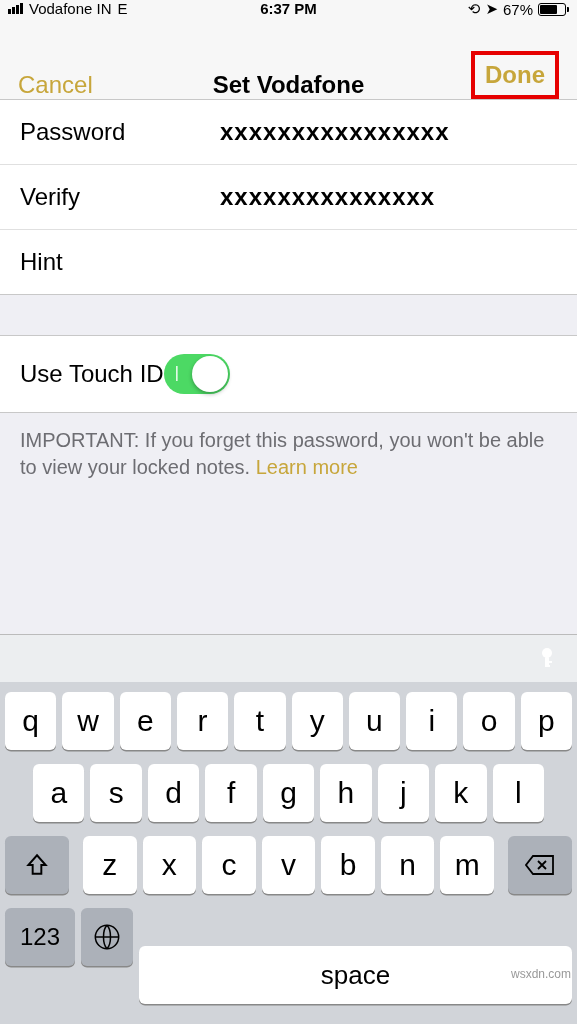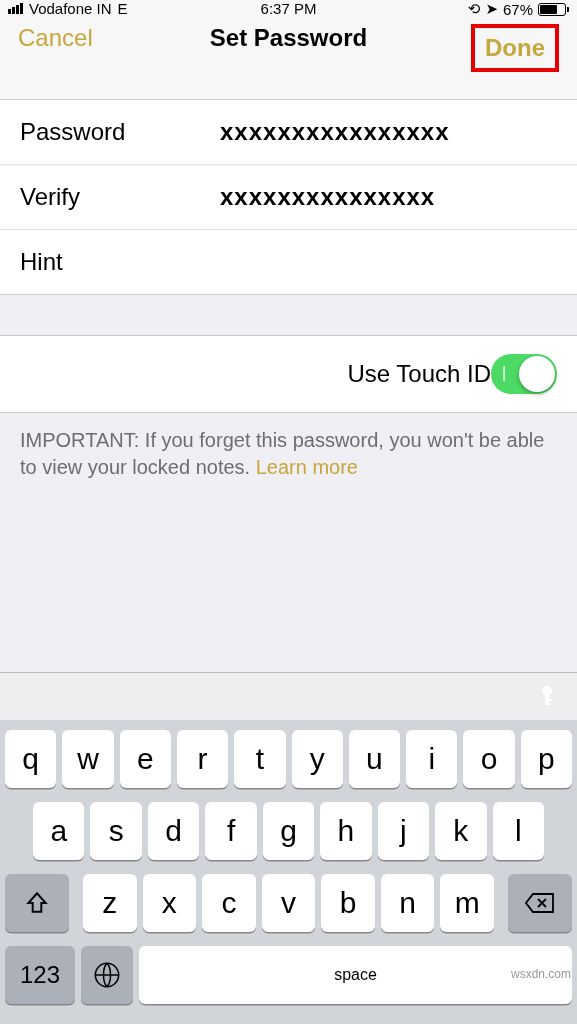--- a/index.html
+++ b/index.html
@@ -4,59 +4,59 @@
   <style>
     * { margin: 0; padding: 0; box-sizing: border-box; }
     body { font-family: -apple-system, Helvetica Neue, Arial, sans-serif; width: 577px; height: 1024px; background: #efeff4; overflow: hidden; position: relative; }
     
     .status-bar { height: 24px; background: #f7f7f7; display: flex; align-items: flex-start; justify-content: space-between; padding: 0 8px; font-size: 15px; font-weight: 500; }
     .status-left { display: flex; align-items: center; gap: 6px; }
     .status-right { display: flex; align-items: center; gap: 5px; }
     .signal-bars { display: flex; align-items: flex-end; gap: 1px; }
     .signal-bars span { width: 3px; background: #000; display: inline-block; }
     .signal-bars span:nth-child(1){height:5px}.signal-bars span:nth-child(2){height:7px}.signal-bars span:nth-child(3){height:9px}.signal-bars span:nth-child(4){height:11px}
-    .status-center { position: absolute; left: 50%; transform: translateX(-50%); font-weight: 400; }
+    .status-center { position: absolute; left: 50%; transform: translateX(-50%); font-weight: 700; }
     .battery { display: inline-flex; align-items: center; }
     .battery-body { width: 28px; height: 13px; border: 1.5px solid #000; border-radius: 3px; position: relative; }
     .battery-fill { position: absolute; left: 1px; top: 1px; bottom: 1px; width: 67%; background: #000; border-radius: 1px; }
     .battery-tip { width: 2px; height: 5px; background: #000; margin-left: 1px; border-radius: 0 1px 1px 0; }
     
-    .nav-bar { height: 76px; background: #f7f7f7; border-bottom: 1px solid #c8c8c8; display: flex; align-items: flex-start; justify-content: space-between; padding: 0 18px; }
+    .nav-bar { height: 76px; background: #f7f7f7; border-bottom: 1px solid #c8c8c8; display: flex; align-items: flex-end; justify-content: space-between; padding: 0 18px; }
     .nav-cancel { color: #c7a63b; font-size: 24px; }
     .nav-title { font-size: 24px; font-weight: 600; position: absolute; left: 50%; transform: translateX(-50%); }
     .nav-done { color: #c7a63b; font-size: 24px; font-weight: 600; border: 4px solid #e60000; padding: 6px 10px; }
     
     .form { background: #fff; }
     .form-row { display: flex; align-items: center; padding: 18px 20px; border-bottom: 1px solid #e0e0e0; }
     .form-row:last-child { border-bottom: 1px solid #c8c8c8; }
     .form-label { width: 200px; font-size: 24px; color: #000; }
     .form-value { font-size: 24px; font-weight: 700; color: #000; letter-spacing: 1px; flex: 1; border: none; outline: none; }
     .form-placeholder { color: #c0c0c0; font-weight: 400; letter-spacing: 0; }
     
     .gap { height: 40px; }
     
-    .toggle-row { background: #fff; display: flex; align-items: center; justify-content: flex-end; padding: 18px 20px; border-top: 1px solid #c8c8c8; border-bottom: 1px solid #c8c8c8; }
+    .toggle-row { background: #fff; display: flex; align-items: center; justify-content: flex-start; padding: 18px 20px; border-top: 1px solid #c8c8c8; border-bottom: 1px solid #c8c8c8; }
     .toggle-label { font-size: 24px; }
     .switch { width: 66px; height: 40px; background: #4cd964; border-radius: 20px; position: relative; }
     .switch-knob { position: absolute; right: 2px; top: 2px; width: 36px; height: 36px; background: #fff; border-radius: 50%; box-shadow: 0 2px 4px rgba(0,0,0,0.3); }
     .switch-tick { position: absolute; left: 11px; top: 10px; color: #fff; font-size: 16px; }
     
     .important { padding: 14px 20px; font-size: 20px; color: #6d6d72; line-height: 1.35; }
     .learn-more { color: #c7a63b; }
     
     .keyboard { position: absolute; bottom: 0; left: 0; right: 0; background: #d1d4d9; }
     .kb-toolbar { height: 48px; background: #eceef0; display: flex; justify-content: flex-end; align-items: center; padding: 0 18px; border-top: 1px solid #bbb; }
     .kb-key-icon svg { width: 24px; height: 24px; fill: #fff; }
     .kb-rows { padding: 10px 5px 6px; }
     .kb-row { display: flex; justify-content: center; gap: 6px; margin-bottom: 14px; }
     .kb-key { background: #fff; border-radius: 6px; box-shadow: 0 1.5px 0 #888; height: 58px; flex: 1; display: flex; align-items: center; justify-content: center; font-size: 30px; color: #000; }
     .kb-row2 { padding: 0 28px; }
     .kb-key-ctrl { background: #acb1b9; flex: 0 0 64px; }
     .kb-row4 .kb-key { height: 58px; }
-    .kb-space { flex: 1; font-size: 16px; }
+    .kb-space { flex: 1; font-size: 26px; margin-top: 38px; }
     .kb-next { flex: 0 0 132px; font-size: 22px; background: #acb1b9; }
     .kb-globe { flex: 0 0 52px; background: #acb1b9; }
     .kb-123 { flex: 0 0 70px; background: #acb1b9; font-size: 24px; }
     
     .watermark { position: absolute; bottom: 43px; right: 6px; font-size: 12px; color: #999; }
   </style>
 </head>
 <body>
 
 <div class="status-bar">
@@ -79,21 +79,21 @@
         <span class="battery-body">
           <span class="battery-fill"></span>
         </span>
         <span class="battery-tip"></span>
       </span>
   </div>
 </div>
 
 <div class="nav-bar">
   <div class="nav-cancel">Cancel</div>
-  <div class="nav-title">Set Password</div>
+  <div class="nav-title">Set Vodafone</div>
   <div class="nav-done">Done</div>
 </div>
 
 <div class="form">
   <div class="form-row">
     <div class="form-label">Password</div>
     <div class="form-value">xxxxxxxxxxxxxxxx</div>
   </div>
   <div class="form-row">
     <div class="form-label">Verify</div>

